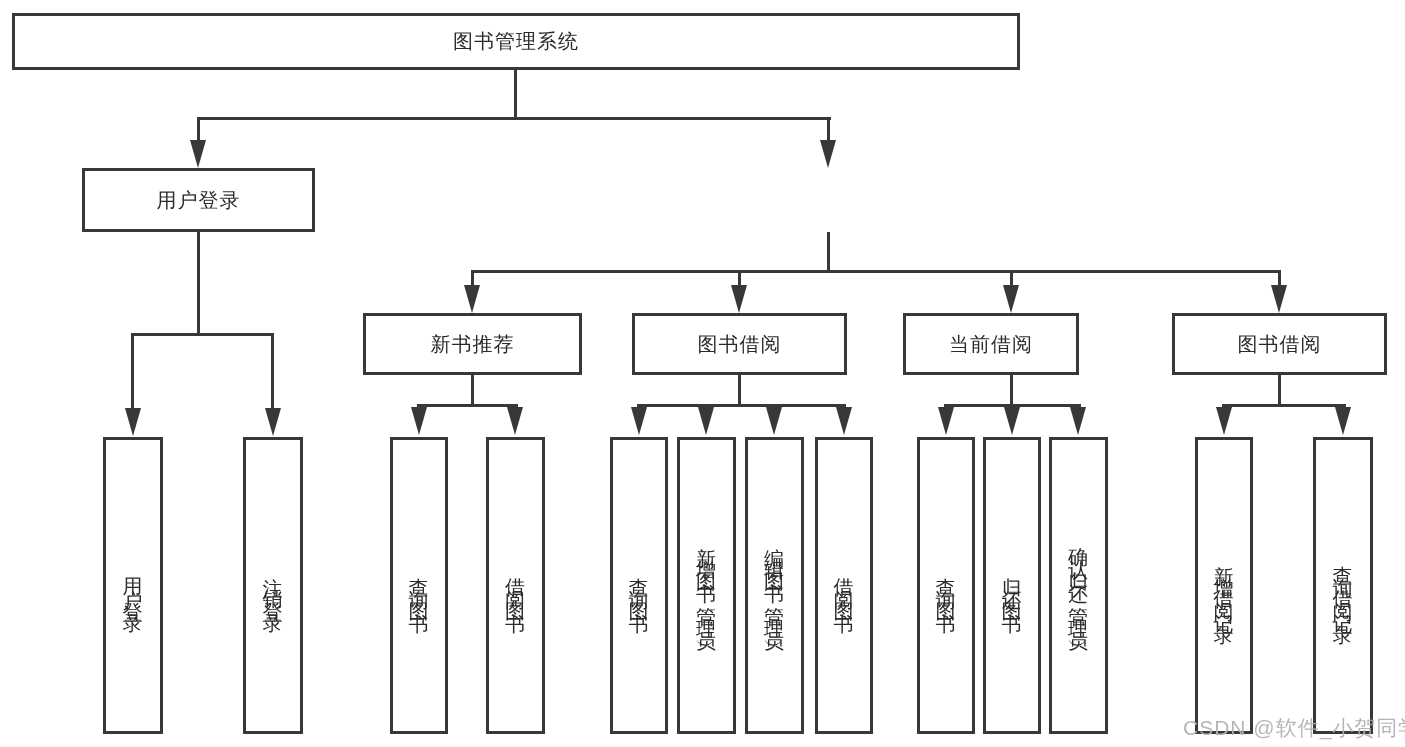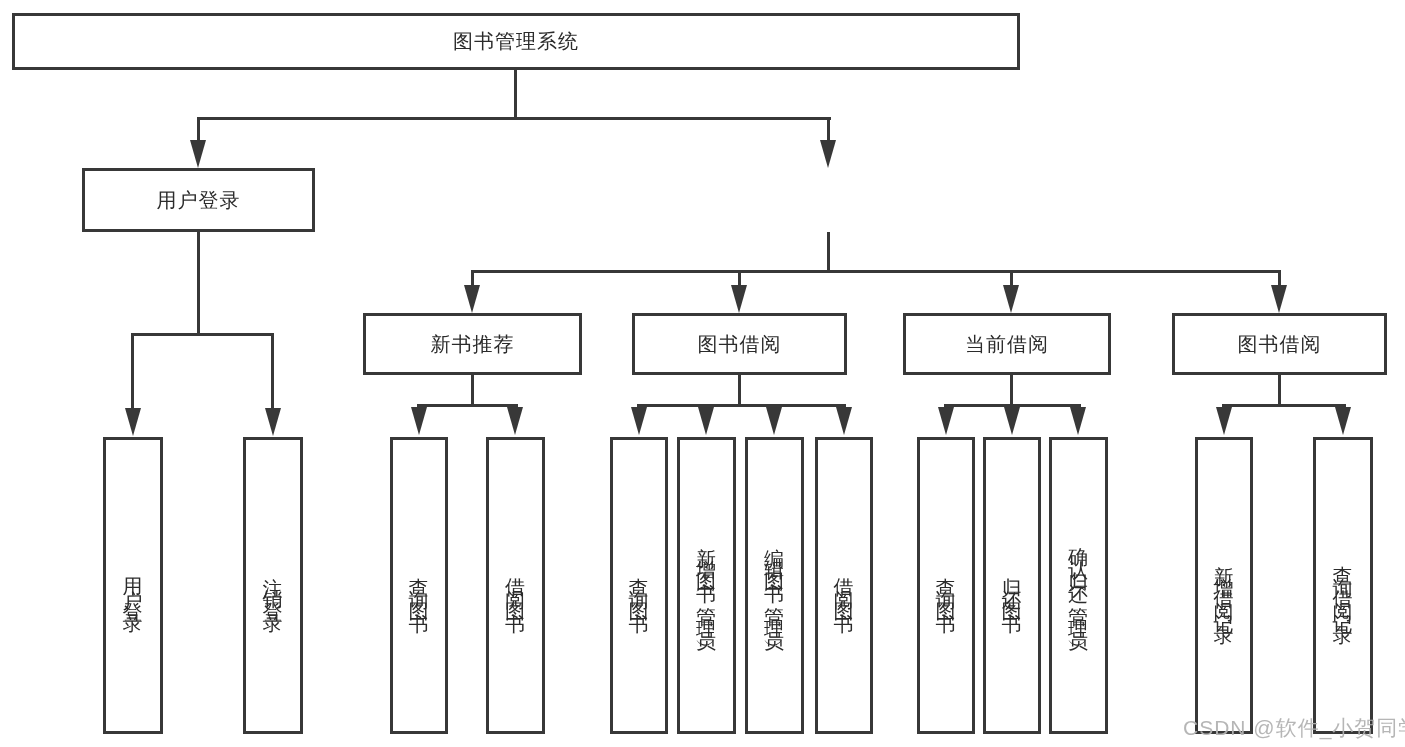--- a/index.html
+++ b/index.html
@@ -93,21 +93,21 @@
   <div class="arrow-down" style="left:1003px; top:285px;"></div>
   <div class="vline" style="left:1278px; top:270px; height:16px;"></div>
   <div class="arrow-down" style="left:1271px; top:285px;"></div>
 
   <div class="box" style="left:363px; top:313px; width:219px; height:62px;">
     <span>新书推荐</span>
   </div>
   <div class="box" style="left:632px; top:313px; width:215px; height:62px;">
     <span>图书借阅</span>
   </div>
-  <div class="box" style="left:903px; top:313px; width:208px; height:62px;">
+  <div class="box" style="left:903px; top:313px; width:176px; height:62px;">
     <span>当前借阅</span>
   </div>
   <div class="box" style="left:1172px; top:313px; width:215px; height:62px;">
     <span>图书借阅</span>
   </div>
 
   <div class="vline" style="left:471px; top:375px; height:32px;"></div>
   <div class="hline" style="left:417px; top:404px; width:101px;"></div>
   <div class="arrow-down" style="left:411px; top:407px;"></div>
   <div class="arrow-down" style="left:507px; top:407px;"></div>

